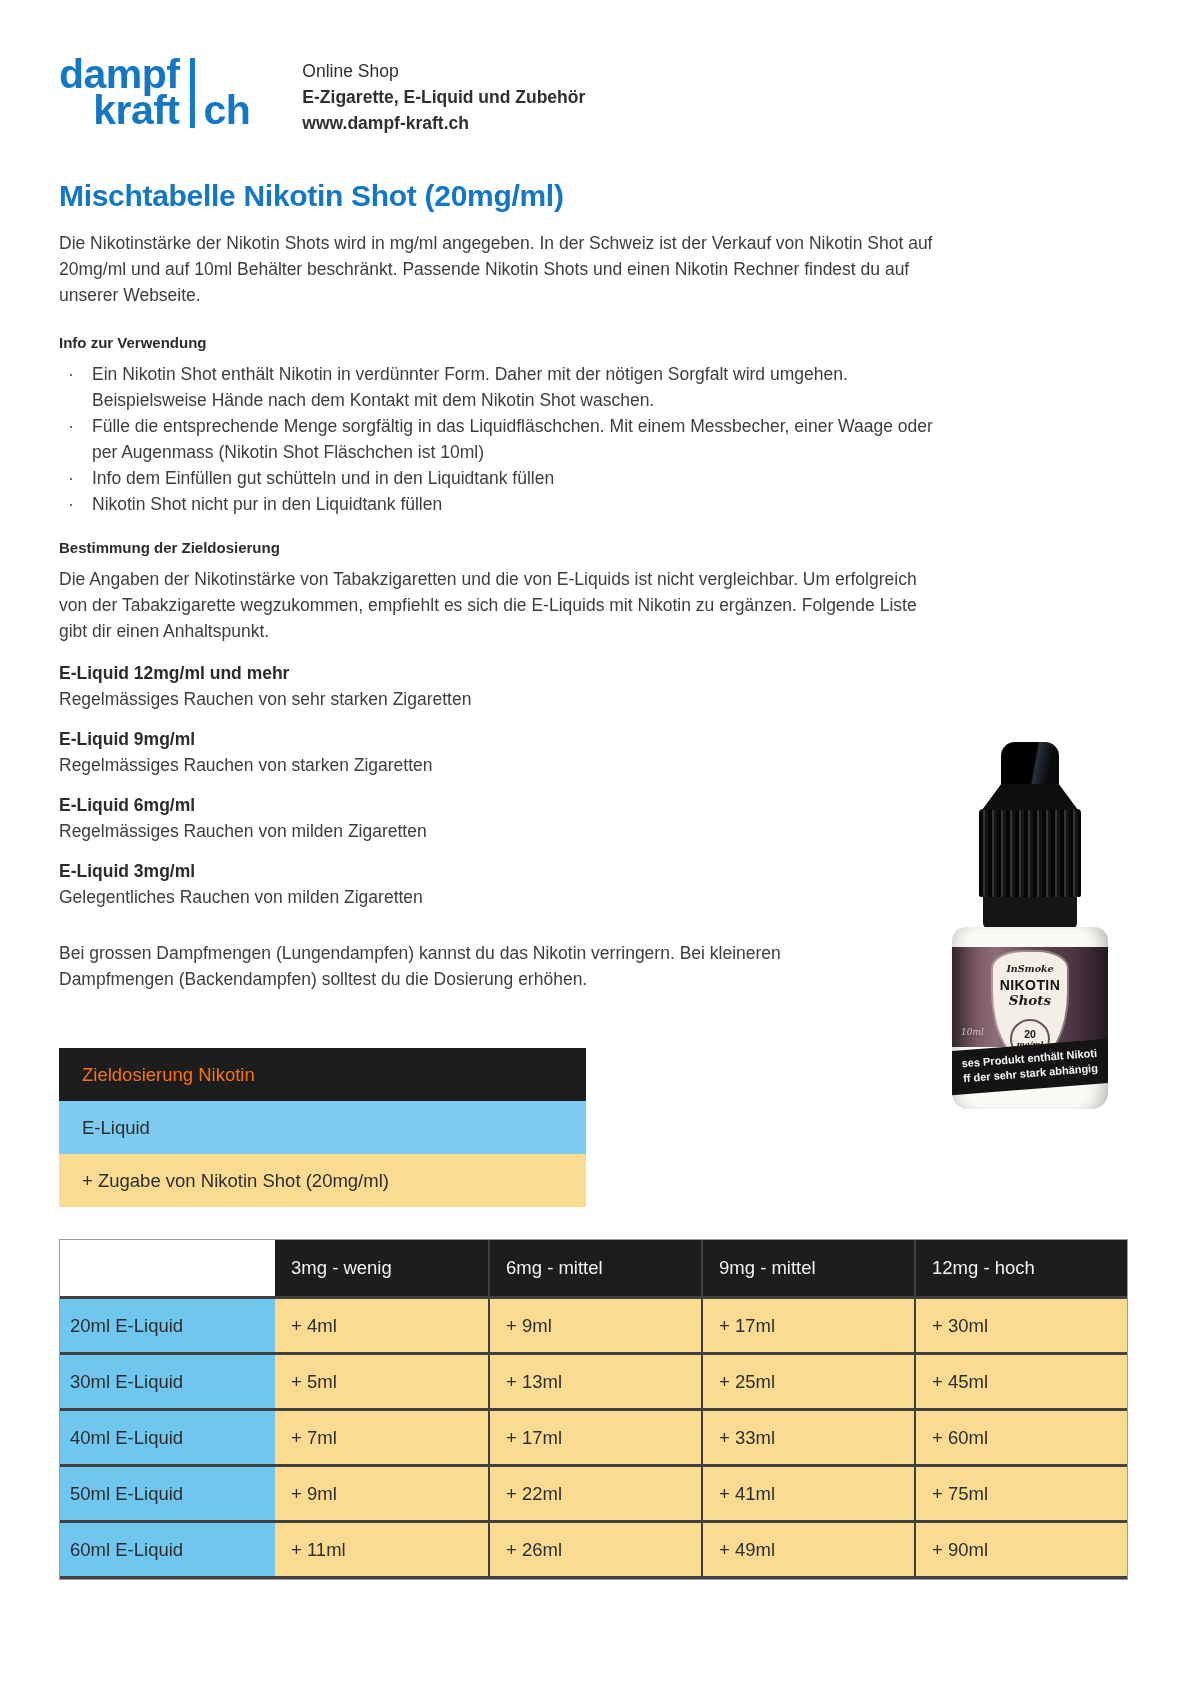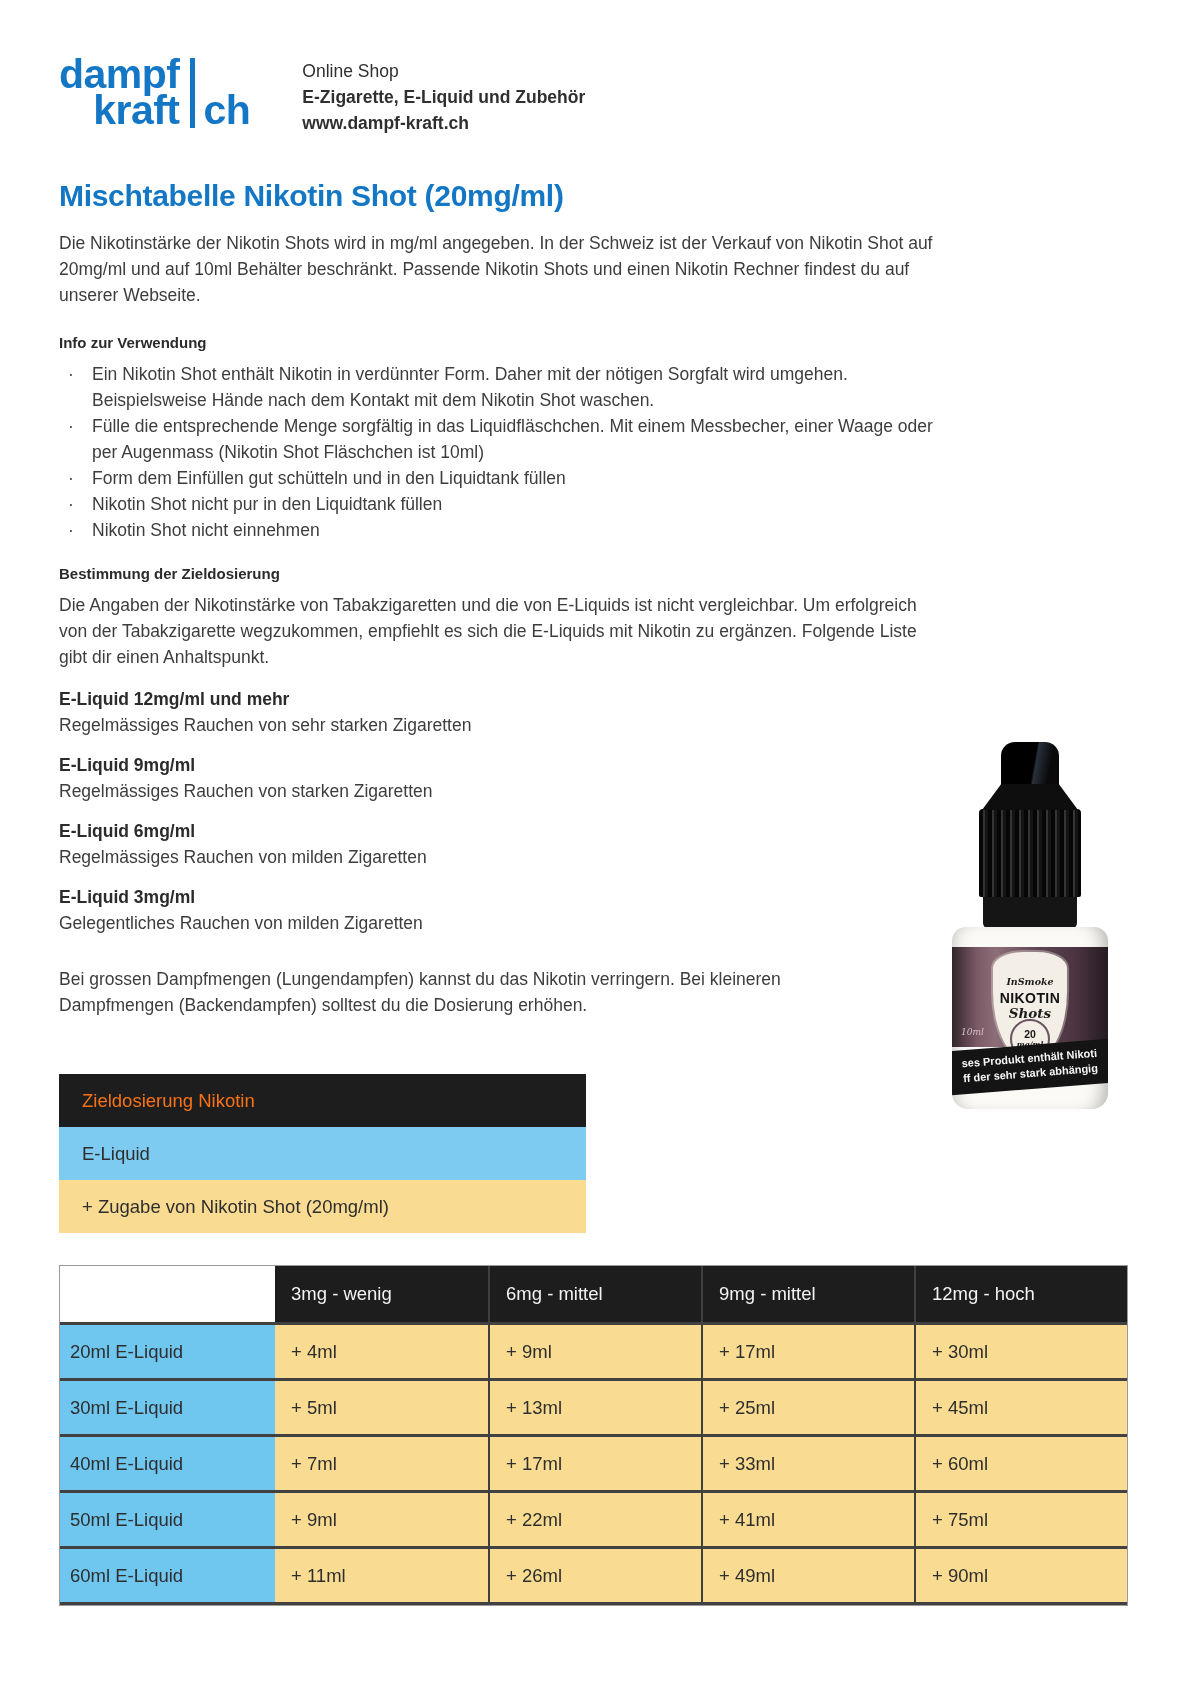--- a/index.html
+++ b/index.html
@@ -66,21 +66,21 @@
   .b-body { position:relative; width:156px; height:182px; margin:-2px auto 0;
             background:#fbfaf7; border-radius:14px 14px 16px 16px; overflow:hidden;
             box-shadow:inset -16px 0 20px -14px rgba(0,0,0,.35), inset 14px 0 18px -14px rgba(0,0,0,.25); }
   .b-label { position:absolute; top:20px; left:0; right:0; height:100px;
              background:linear-gradient(90deg,#33242c 0%,#7a5a66 16%,#8d6e78 28%,#5f4652 55%,#4a3440 80%,#241a20 100%); }
   .b-size { position:absolute; left:9px; bottom:10px; color:#cfc3c8;
             font:italic 9px "DejaVu Serif", serif; z-index:1; }
   .b-shield { position:absolute; left:50%; top:5px; transform:translateX(-50%);
               width:74px; height:110px; background:#f3eee6; z-index:2; text-align:center;
               border-radius:30px 30px 50% 50% / 16px 16px 64% 64%;
-              box-shadow:0 0 0 2px rgba(243,238,230,.35); padding-top:24px; }
+              box-shadow:0 0 0 2px rgba(243,238,230,.35); padding-top:11px; }
   .b-brand { font:italic 700 9.5px "DejaVu Serif", serif; color:#1d1d1d; }
   .b-product { font-weight:800; font-size:14px; letter-spacing:.4px; color:#121212; margin-top:3px; }
   .b-sub { font:italic 700 13.5px "DejaVu Serif", serif; color:#1d1d1d; margin-top:-1px; }
   .b-circle { position:absolute; left:50%; transform:translateX(-50%); bottom:3px;
               width:40px; height:40px; border-radius:50%; background:#f3eee6;
               border:2px solid #6b5560; display:flex; flex-direction:column;
               align-items:center; justify-content:center; }
   .b-strength { font-weight:800; font-size:10.5px; color:#181818; line-height:11px; }
   .b-unit { font:italic 700 7.5px "DejaVu Serif", serif; color:#181818; line-height:9px; }
   .b-band { position:absolute; left:-8px; right:-8px; top:118px; height:44px;
@@ -111,23 +111,22 @@
   <div class="content">
 
     <h1>Mischtabelle Nikotin Shot (20mg/ml)</h1>
 
     <p class="intro">Die Nikotinstärke der Nikotin Shots wird in mg/ml angegeben. In der Schweiz ist der Verkauf von Nikotin Shot auf 20mg/ml und auf 10ml Behälter beschränkt. Passende Nikotin Shots und einen Nikotin Rechner findest du auf unserer Webseite.</p>
 
     <h2>Info zur Verwendung</h2>
     <ul class="usage-list">
       <li>Ein Nikotin Shot enthält Nikotin in verdünnter Form. Daher mit der nötigen Sorgfalt wird umgehen. Beispielsweise Hände nach dem Kontakt mit dem Nikotin Shot waschen.</li>
       <li>Fülle die entsprechende Menge sorgfältig in das Liquidfläschchen. Mit einem Messbecher, einer Waage oder per Augenmass (Nikotin Shot Fläschchen ist 10ml)</li>
-      <li>Form dem Einfüllen gut schütteln und in den Liquidtank füllen</li>
+      <li>Info dem Einfüllen gut schütteln und in den Liquidtank füllen</li>
       <li>Nikotin Shot nicht pur in den Liquidtank füllen</li>
-      <li>Nikotin Shot nicht einnehmen</li>
     </ul>
 
     <h2>Bestimmung der Zieldosierung</h2>
     <p class="dosage-intro">Die Angaben der Nikotinstärke von Tabakzigaretten und die von E-Liquids ist nicht vergleichbar. Um erfolgreich von der Tabakzigarette wegzukommen, empfiehlt es sich die E-Liquids mit Nikotin zu ergänzen. Folgende Liste gibt dir einen Anhaltspunkt.</p>
 
     <div class="level">
       <div class="level-label">E-Liquid 12mg/ml und mehr</div>
       <div class="level-desc">Regelmässiges Rauchen von sehr starken Zigaretten</div>
     </div>
     <div class="level">

